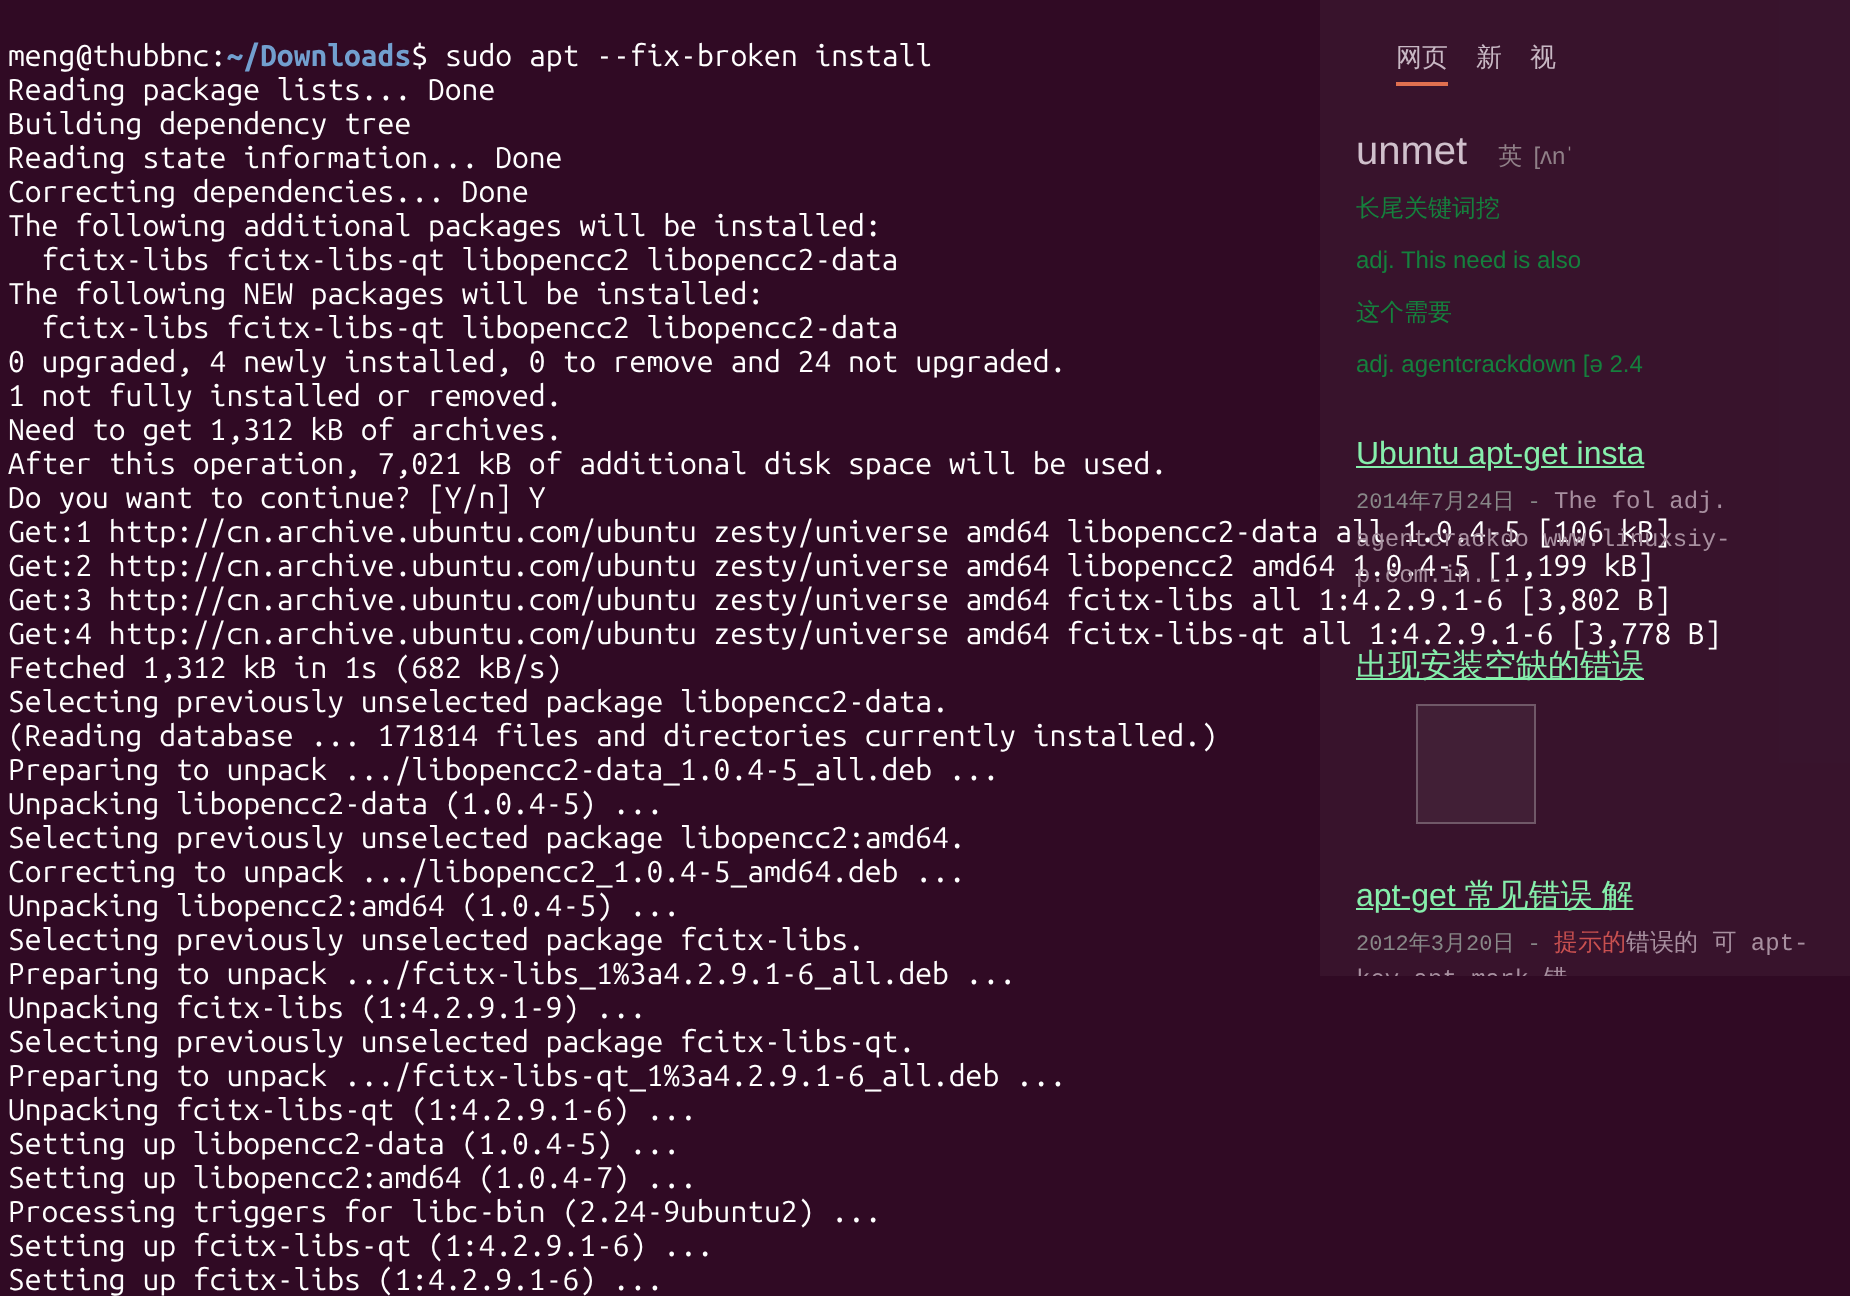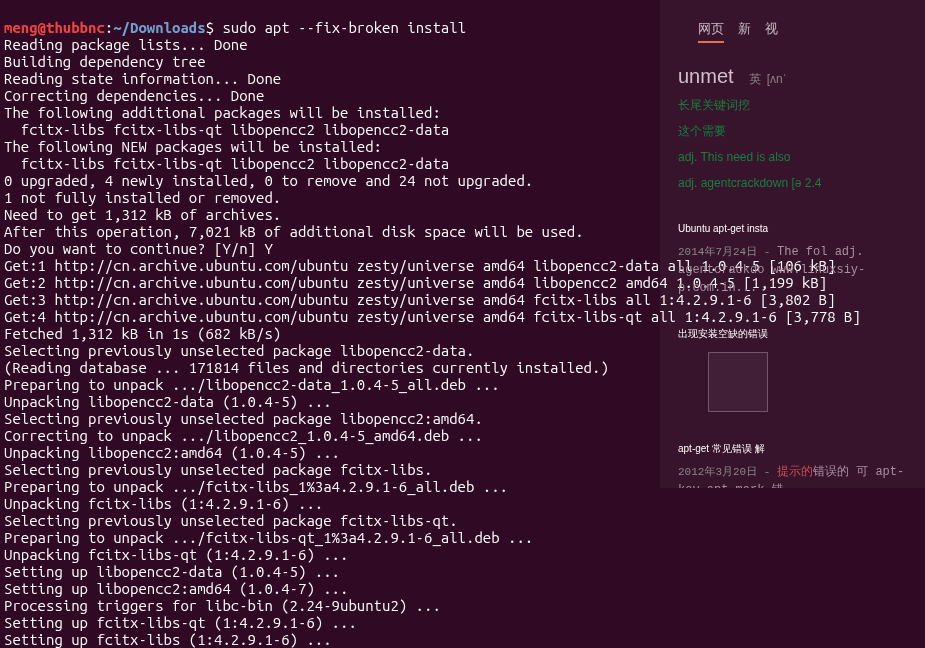--- a/index.html
+++ b/index.html
@@ -21,22 +21,22 @@
       position: absolute;
       top: 0;
       left: 0;
       width: 660px;
       height: 648px;
       padding: 2px 4px;
       white-space: pre;
       color: #ffffff;
     }
     .prompt-user {
-      color: #ef4444;
-      font-weight: bold;
+      color: #ffffff;
+      font-weight: normal;
     }
     .prompt-path {
       color: #729fcf;
       font-weight: bold;
     }
     .prompt-sep {
       color: #ffffff;
     }
     .cmd {
       color: #ffffff;
@@ -86,22 +86,23 @@
       font-size: 12px;
       margin-bottom: 8px;
       padding-left: 10px;
       line-height: 1.5;
     }
     .result-block {
       margin-top: 28px;
       padding-left: 10px;
     }
     .result-title {
-      color: #ffffff;
-      font-size: 10px;
+      color: #86efac;
+      text-decoration: underline;
+      font-size: 16px;
       margin-bottom: 6px;
       display: block;
     }
     .result-snippet {
       color: #a890a0;
       font-size: 12px;
       line-height: 1.5;
       font-family: Liberation Mono, monospace;
     }
     .result-date {
@@ -145,21 +146,21 @@
 <span>Fetched 1,312 kB in 1s (682 kB/s)</span>
 <span>Selecting previously unselected package libopencc2-data.</span>
 <span>(Reading database ... 171814 files and directories currently installed.)</span>
 <span>Preparing to unpack .../libopencc2-data_1.0.4-5_all.deb ...</span>
 <span>Unpacking libopencc2-data (1.0.4-5) ...</span>
 <span>Selecting previously unselected package libopencc2:amd64.</span>
 <span>Correcting to unpack .../libopencc2_1.0.4-5_amd64.deb ...</span>
 <span>Unpacking libopencc2:amd64 (1.0.4-5) ...</span>
 <span>Selecting previously unselected package fcitx-libs.</span>
 <span>Preparing to unpack .../fcitx-libs_1%3a4.2.9.1-6_all.deb ...</span>
-<span>Unpacking fcitx-libs (1:4.2.9.1-6) ...</span>
+<span>Unpacking fcitx-libs (1:4.2.9.1-9) ...</span>
 <span>Selecting previously unselected package fcitx-libs-qt.</span>
 <span>Preparing to unpack .../fcitx-libs-qt_1%3a4.2.9.1-6_all.deb ...</span>
 <span>Unpacking fcitx-libs-qt (1:4.2.9.1-6) ...</span>
 <span>Setting up libopencc2-data (1.0.4-5) ...</span>
 <span>Setting up libopencc2:amd64 (1.0.4-7) ...</span>
 <span>Processing triggers for libc-bin (2.24-9ubuntu2) ...</span>
 <span>Setting up fcitx-libs-qt (1:4.2.9.1-6) ...</span>
 <span>Setting up fcitx-libs (1:4.2.9.1-6) ...</span>
 
 </div>
@@ -171,22 +172,22 @@
     <span>视</span>
   </div>
 
 
   <div class="big-title">
     <span>unmet</span>
     <span style="font-size:12px;color:#908088;margin-left:10px">英</span>
     <span style="font-size:12px;color:#908088">[ʌnˈ</span>
   </div>
   <div class="faded-line">长尾关键词挖</div>
+  <div class="faded-line">adj. This need is also</div>
   <div class="faded-line">这个需要</div>
-  <div class="faded-line">adj. This need is also</div>
   <div class="faded-line">adj. agentcrackdown [ə 2.4</div>
 
   <div class="result-block">
     <a class="result-title">Ubuntu apt-get insta</a>
     <div class="result-snippet">
       <span class="result-date">2014年7月24日 - </span><span>The fol  adj. agentcrackdo  www.linuxsiy-p.com.in...</span>
     </div>
   </div>
 
   <div class="result-block">

